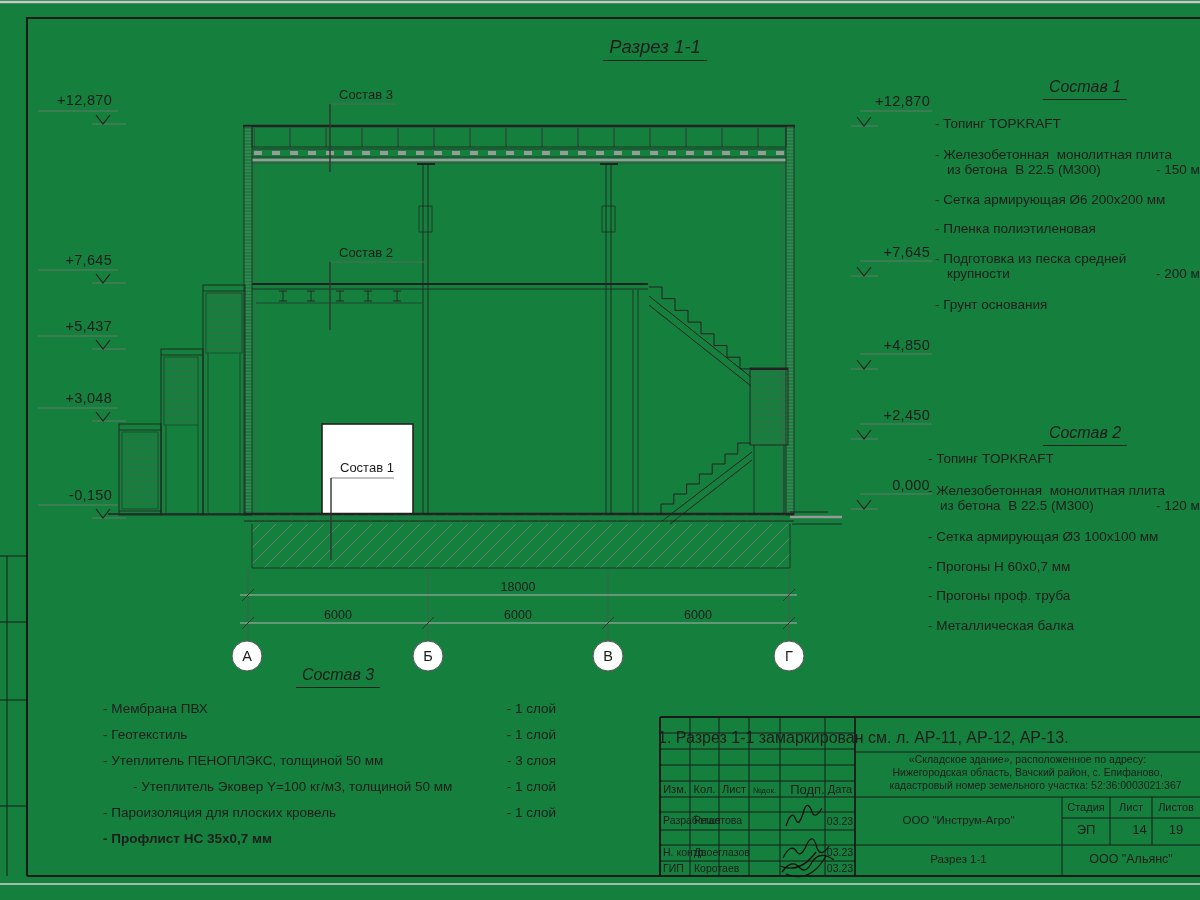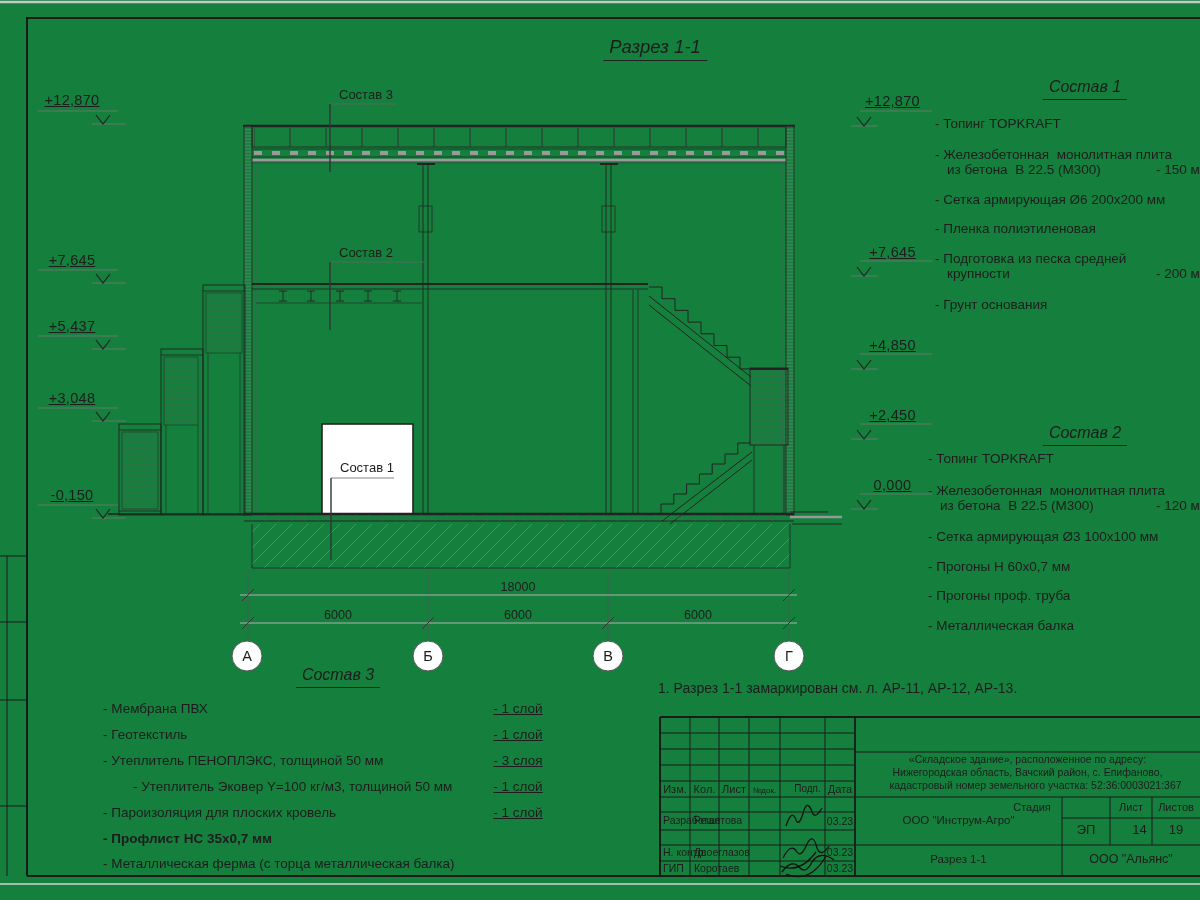--- a/index.html
+++ b/index.html
@@ -1,20 +1,20 @@
 <!DOCTYPE html>
 <html><head>
 <meta charset="utf-8">
 <style>
   html,body{margin:0;padding:0;background:#e8e8e8;}
   .sheet{position:relative;width:1200px;height:900px;background:#15803d;overflow:hidden;
          font-family:"Liberation Sans", sans-serif;color:#1c1c1c;}
   svg.lines{position:absolute;left:0;top:0;}
   .t{position:absolute;white-space:pre;color:#1c1c1c;line-height:1.15;}
-  .rt{text-align:center;text-decoration:underline;}
+  .rt{text-align:right;}
   .ct{text-align:center;}
   .hd{position:absolute;transform:translateX(-50%);font-style:italic;font-size:16px;
       border-bottom:1.3px solid #222;padding:0 6px 3px;white-space:pre;}
   .main-title{font-size:18.5px;}
   .lead{font-size:13px;}
   .elev{font-size:14.5px;letter-spacing:.3px;}
   .dim{font-size:12.5px;}
   .axis{font-size:14.5px;width:30px;text-align:center;}
   .li{font-size:13.5px;}
   .st{font-size:10.5px;}
@@ -331,47 +331,46 @@
 <div class="t li rt" style="left:480px;top:701px;width:76px;">- 1 слой</div>
 <div class="t li" style="left:103px;top:727px;">- Геотекстиль</div>
 <div class="t li rt" style="left:480px;top:727px;width:76px;">- 1 слой</div>
 <div class="t li" style="left:103px;top:753px;">- Утеплитель ПЕНОПЛЭКС, толщиной 50 мм</div>
 <div class="t li rt" style="left:480px;top:753px;width:76px;">- 3 слоя</div>
 <div class="t li" style="left:103px;top:779px;margin-left:30px;">- Утеплитель Эковер Y=100 кг/м3, толщиной 50 мм</div>
 <div class="t li rt" style="left:480px;top:779px;width:76px;">- 1 слой</div>
 <div class="t li" style="left:103px;top:805px;">- Пароизоляция для плоских кровель</div>
 <div class="t li rt" style="left:480px;top:805px;width:76px;">- 1 слой</div>
 <div class="t li" style="left:103px;top:831px;font-weight:bold;">- Профлист НС 35х0,7 мм</div>
-<div class="t li" style="left:103px;top:856px;">- Металлическая ферма (с торца металлическая балка)</div>
-
-<div class="t" style="left:658px;top:680px;font-size:14px;">1. Разрез 1-1 замаркирован см. л. АР-11, АР-12, АР-13.</div>
+
+<div class="t" style="left:658px;top:729px;font-size:16px;">1. Разрез 1-1 замаркирован см. л. АР-11, АР-12, АР-13.</div>
 
 <div class="t ct" style="left:857px;top:753px;width:341px;font-size:10.5px;">«Складское здание», расположенное по адресу:</div>
 <div class="t ct" style="left:857px;top:766px;width:341px;font-size:10.5px;">Нижегородская область, Вачский район, с. Епифаново,</div>
 <div class="t ct" style="left:857px;top:779px;width:341px;font-size:10.5px;margin-left:8px;">кадастровый номер земельного участка: 52:36:0003021:367</div>
 
 <div class="t st ct" style="left:660px;top:783px;width:30px;font-size:11px;">Изм.</div>
 <div class="t st ct" style="left:690px;top:783px;width:29px;font-size:11px;">Кол.</div>
 <div class="t st ct" style="left:719px;top:783px;width:30px;font-size:11px;">Лист</div>
 <div class="t st ct" style="left:749px;top:786px;width:31px;font-size:8px;">№док.</div>
-<div class="t st ct" style="left:780px;top:783px;width:55px;font-size:10px;">Подп.</div>
+<div class="t st ct" style="left:780px;top:783px;width:55px;font-size:13px;">Подп.</div>
 <div class="t st ct" style="left:825px;top:783px;width:30px;font-size:11px;">Дата</div>
 
 <div class="t st" style="left:663px;top:814px;">Разработал</div>
 <div class="t st" style="left:694px;top:814px;">Решетова</div>
 <div class="t st ct" style="left:826px;top:815px;width:28px;">03.23</div>
 <div class="t st" style="left:663px;top:846px;">Н. контр.</div>
 <div class="t st" style="left:694px;top:846px;">Двоеглазов</div>
 <div class="t st ct" style="left:826px;top:846px;width:28px;">03.23</div>
 <div class="t st" style="left:663px;top:862px;">ГИП</div>
 <div class="t st" style="left:694px;top:862px;">Коротаев</div>
 <div class="t st ct" style="left:826px;top:862px;width:28px;">03.23</div>
 
 <div class="t ct" style="left:855px;top:814px;width:207px;font-size:11.5px;">ООО "Инструм-Агро"</div>
-<div class="t st ct" style="left:1008px;top:801px;width:48px;font-size:11px;">Стадия</div>
+<div class="t st ct" style="left:1062px;top:801px;width:48px;font-size:11px;">Стадия</div>
 <div class="t st ct" style="left:1110px;top:801px;width:42px;font-size:11px;">Лист</div>
 <div class="t st ct" style="left:1152px;top:801px;width:48px;font-size:11px;">Листов</div>
 <div class="t ct" style="left:1062px;top:823px;width:48px;font-size:13px;">ЭП</div>
 <div class="t ct" style="left:1110px;top:823px;width:59px;font-size:13px;">14</div>
 <div class="t ct" style="left:1152px;top:823px;width:48px;font-size:13px;">19</div>
 <div class="t ct" style="left:855px;top:853px;width:207px;font-size:11.5px;">Разрез 1-1</div>
 <div class="t ct" style="left:1062px;top:852px;width:138px;font-size:12.5px;">ООО "Альянс"</div>
 
 </div>
 

